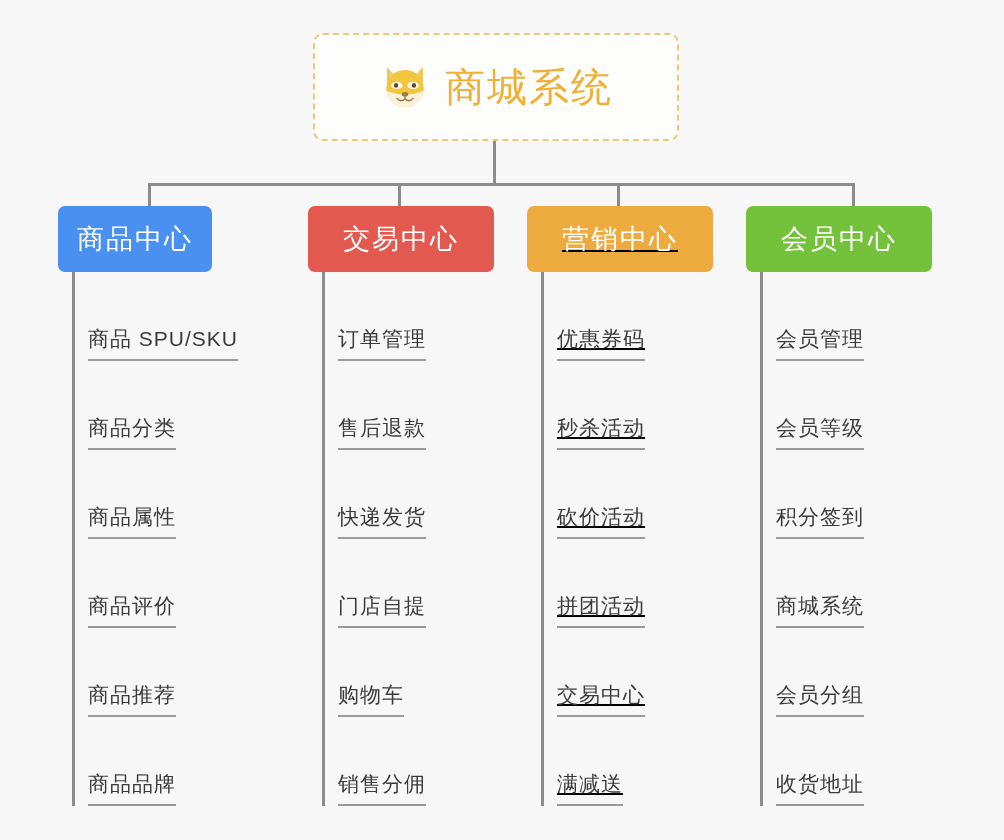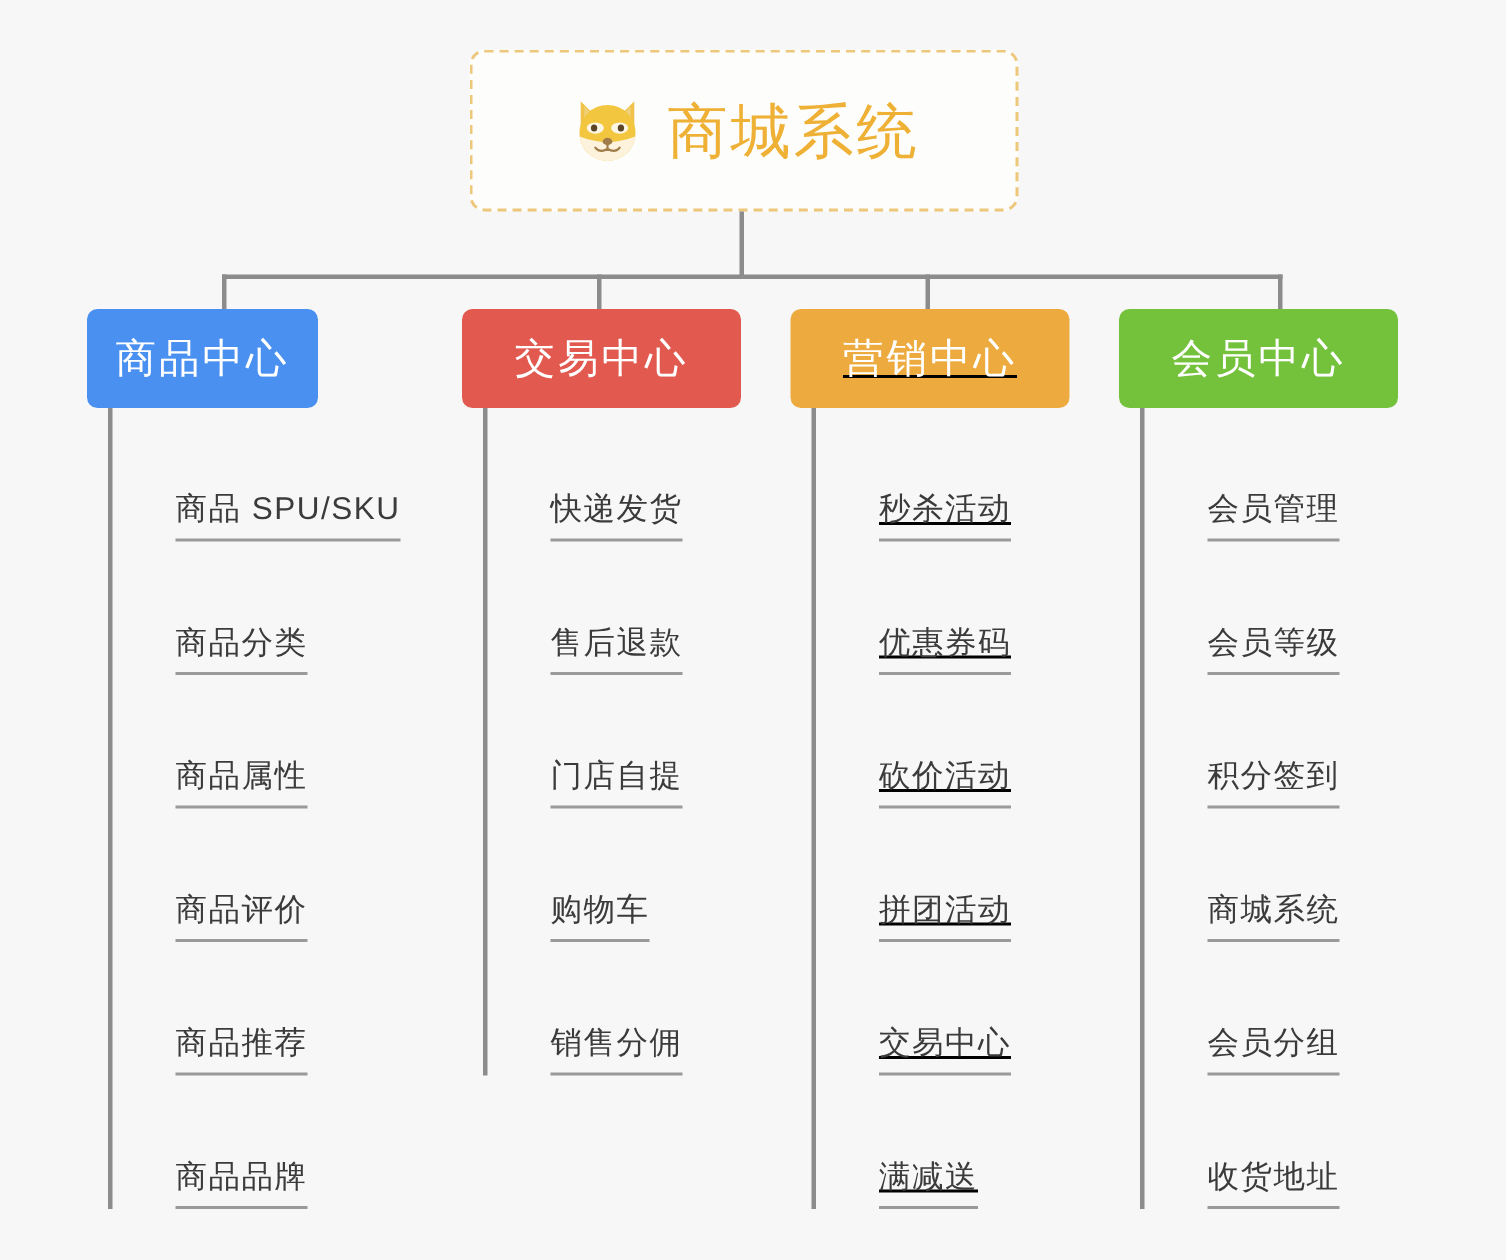--- a/index.html
+++ b/index.html
@@ -98,21 +98,21 @@
     margin-top: 0;
     padding-top: 0;
     border-left: 3px solid #8c8c8c;
     margin-left: 14px;
   }
   .leaf-item {
     position: relative;
     height: 89px;
     display: flex;
     align-items: flex-end;
-    padding-left: 42px;
+    padding-left: 13px;
     box-sizing: border-box;
   }
   .leaf-label {
     font-size: 21px;
     color: #3b3b3b;
     white-space: nowrap;
     padding-bottom: 6px;
     border-bottom: 2px solid #9a9a9a;
     letter-spacing: 1px;
   }
@@ -174,47 +174,50 @@
         </div>
     </div>
   </div>
 
   <div class="column" style="left:308px;">
     <div class="cat-box" style="background:#e2594f;width:186px;">
       <span>交易中心</span>
     </div>
     <div class="leaf-list">
       <div class="leaf-item">
+          <span class="leaf-label">订单管理</span>
+        </div>
+      <div class="leaf-item">
+          <span class="leaf-label">售后退款</span>
+        </div>
+      <div class="leaf-item">
           <span class="leaf-label">快递发货</span>
-        </div>
-      <div class="leaf-item">
-          <span class="leaf-label">售后退款</span>
         </div>
       <div class="leaf-item">
           <span class="leaf-label">门店自提</span>
         </div>
       <div class="leaf-item">
           <span class="leaf-label">购物车</span>
         </div>
       <div class="leaf-item">
           <span class="leaf-label">销售分佣</span>
         </div>
     </div>
   </div>
 
   <div class="column" style="left:527px;text-decoration:underline;">
     <div class="cat-box" style="background:#edab3f;width:186px;">
       <span>营销中心</span>
     </div>
     <div class="leaf-list">
       <div class="leaf-item">
+          <span class="leaf-label">优惠券码</span>
+        </div>
+      <div class="leaf-item">
           <span class="leaf-label">秒杀活动</span>
-        </div>
-      <div class="leaf-item">
-          <span class="leaf-label">优惠券码</span>
         </div>
       <div class="leaf-item">
           <span class="leaf-label">砍价活动</span>
         </div>
       <div class="leaf-item">
           <span class="leaf-label">拼团活动</span>
         </div>
       <div class="leaf-item">
           <span class="leaf-label">交易中心</span>
         </div>

